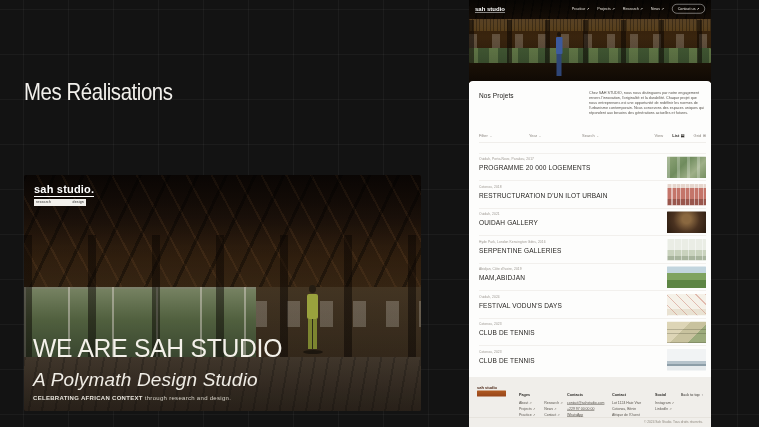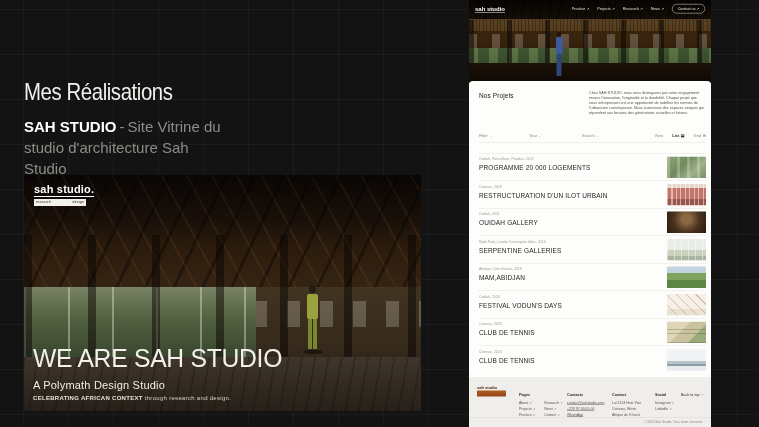--- a/index.html
+++ b/index.html
@@ -78,21 +78,21 @@
   .pa-logo-bar i{ font-style:normal; font-size:3.5px; line-height:7px; color:#2a2a2a; letter-spacing:.2px;}
   .pa-nav{ display:flex; align-items:center; gap:22px; margin-top:4px; }
   .pa-nav-item{ color:#e9e5df; font-size:8.5px; letter-spacing:.2px; cursor:pointer; }
   .pa-nav-item .arr, .pa-pill .arr{ font-style:normal; font-size:7.5px; margin-left:3px; color:#e9e5df; }
   .pa-pill{ border:1px solid rgba(255,255,255,.85); border-radius:999px; padding:5px 12px;
     color:#f2efe9; font-size:8.5px; display:flex; align-items:center; }
 
   .pa-hero-text{ position:absolute; left:9px; bottom:10px; z-index:4; }
   .pa-big{ color:#f4f1ea; font-size:26px; font-weight:300; letter-spacing:-.3px;
     transform:scaleX(.95); transform-origin:0 50%; white-space:nowrap; }
-  .pa-mid{ color:#f0ede6; font-size:11px; margin-top:5px; letter-spacing:.2px; }
+  .pa-mid{ color:#f0ede6; font-size:19px; margin-top:5px; letter-spacing:.2px;font-style:italic; }
   .pa-tag{ margin-top:4px; font-size:6px; color:#d8d3c9; letter-spacing:.3px; }
   .pa-tag .strong{ font-weight:700; color:#e8e4dc; }
 
   
   .preview-b-wrap{ position:absolute; left:469px; top:0; width:242px; height:427px; overflow:hidden; }
   .pb{ position:relative; width:484px; height:854px; transform:scale(.5); transform-origin:0 0;
     background:#fdfdfc; }
 
   .pb-hero{ position:absolute; top:0; left:0; width:484px; height:166px; overflow:hidden; background:#2b1a0e; }
   .pbh-roof{ position:absolute; top:0; left:0; width:484px; height:38px;
@@ -192,21 +192,20 @@
   .pbf-back .arr{ font-style:normal; margin-left:3px; }
   .pbf-rule{ position:absolute; left:0; right:0; top:80px; border-top:1px solid #dcd8d1; }
   .pbf-copy{ position:absolute; right:16px; top:85px; font-size:6.5px; color:#8e897f; }
 </style>
 </head>
 <body>
 
 <div class="stage">
 
   <h1 class="page-title">Mes Réalisations</h1>
-  <p class="page-subtitle"><span class="b">SAH STUDIO</span><span class="sep">-</span><span>Site Vitrine du studio d'architecture Sah Studio</span></p>
 
   <div class="preview-a">
     <div class="pa-roof"></div>
     <div class="pa-wall"></div>
     <div class="pa-frames"></div>
     <div class="pa-garden"></div>
     <div class="pa-pillars"></div>
     <div class="pa-floor"></div>
     <div class="pa-vignette"></div>
     <div class="person-a">

